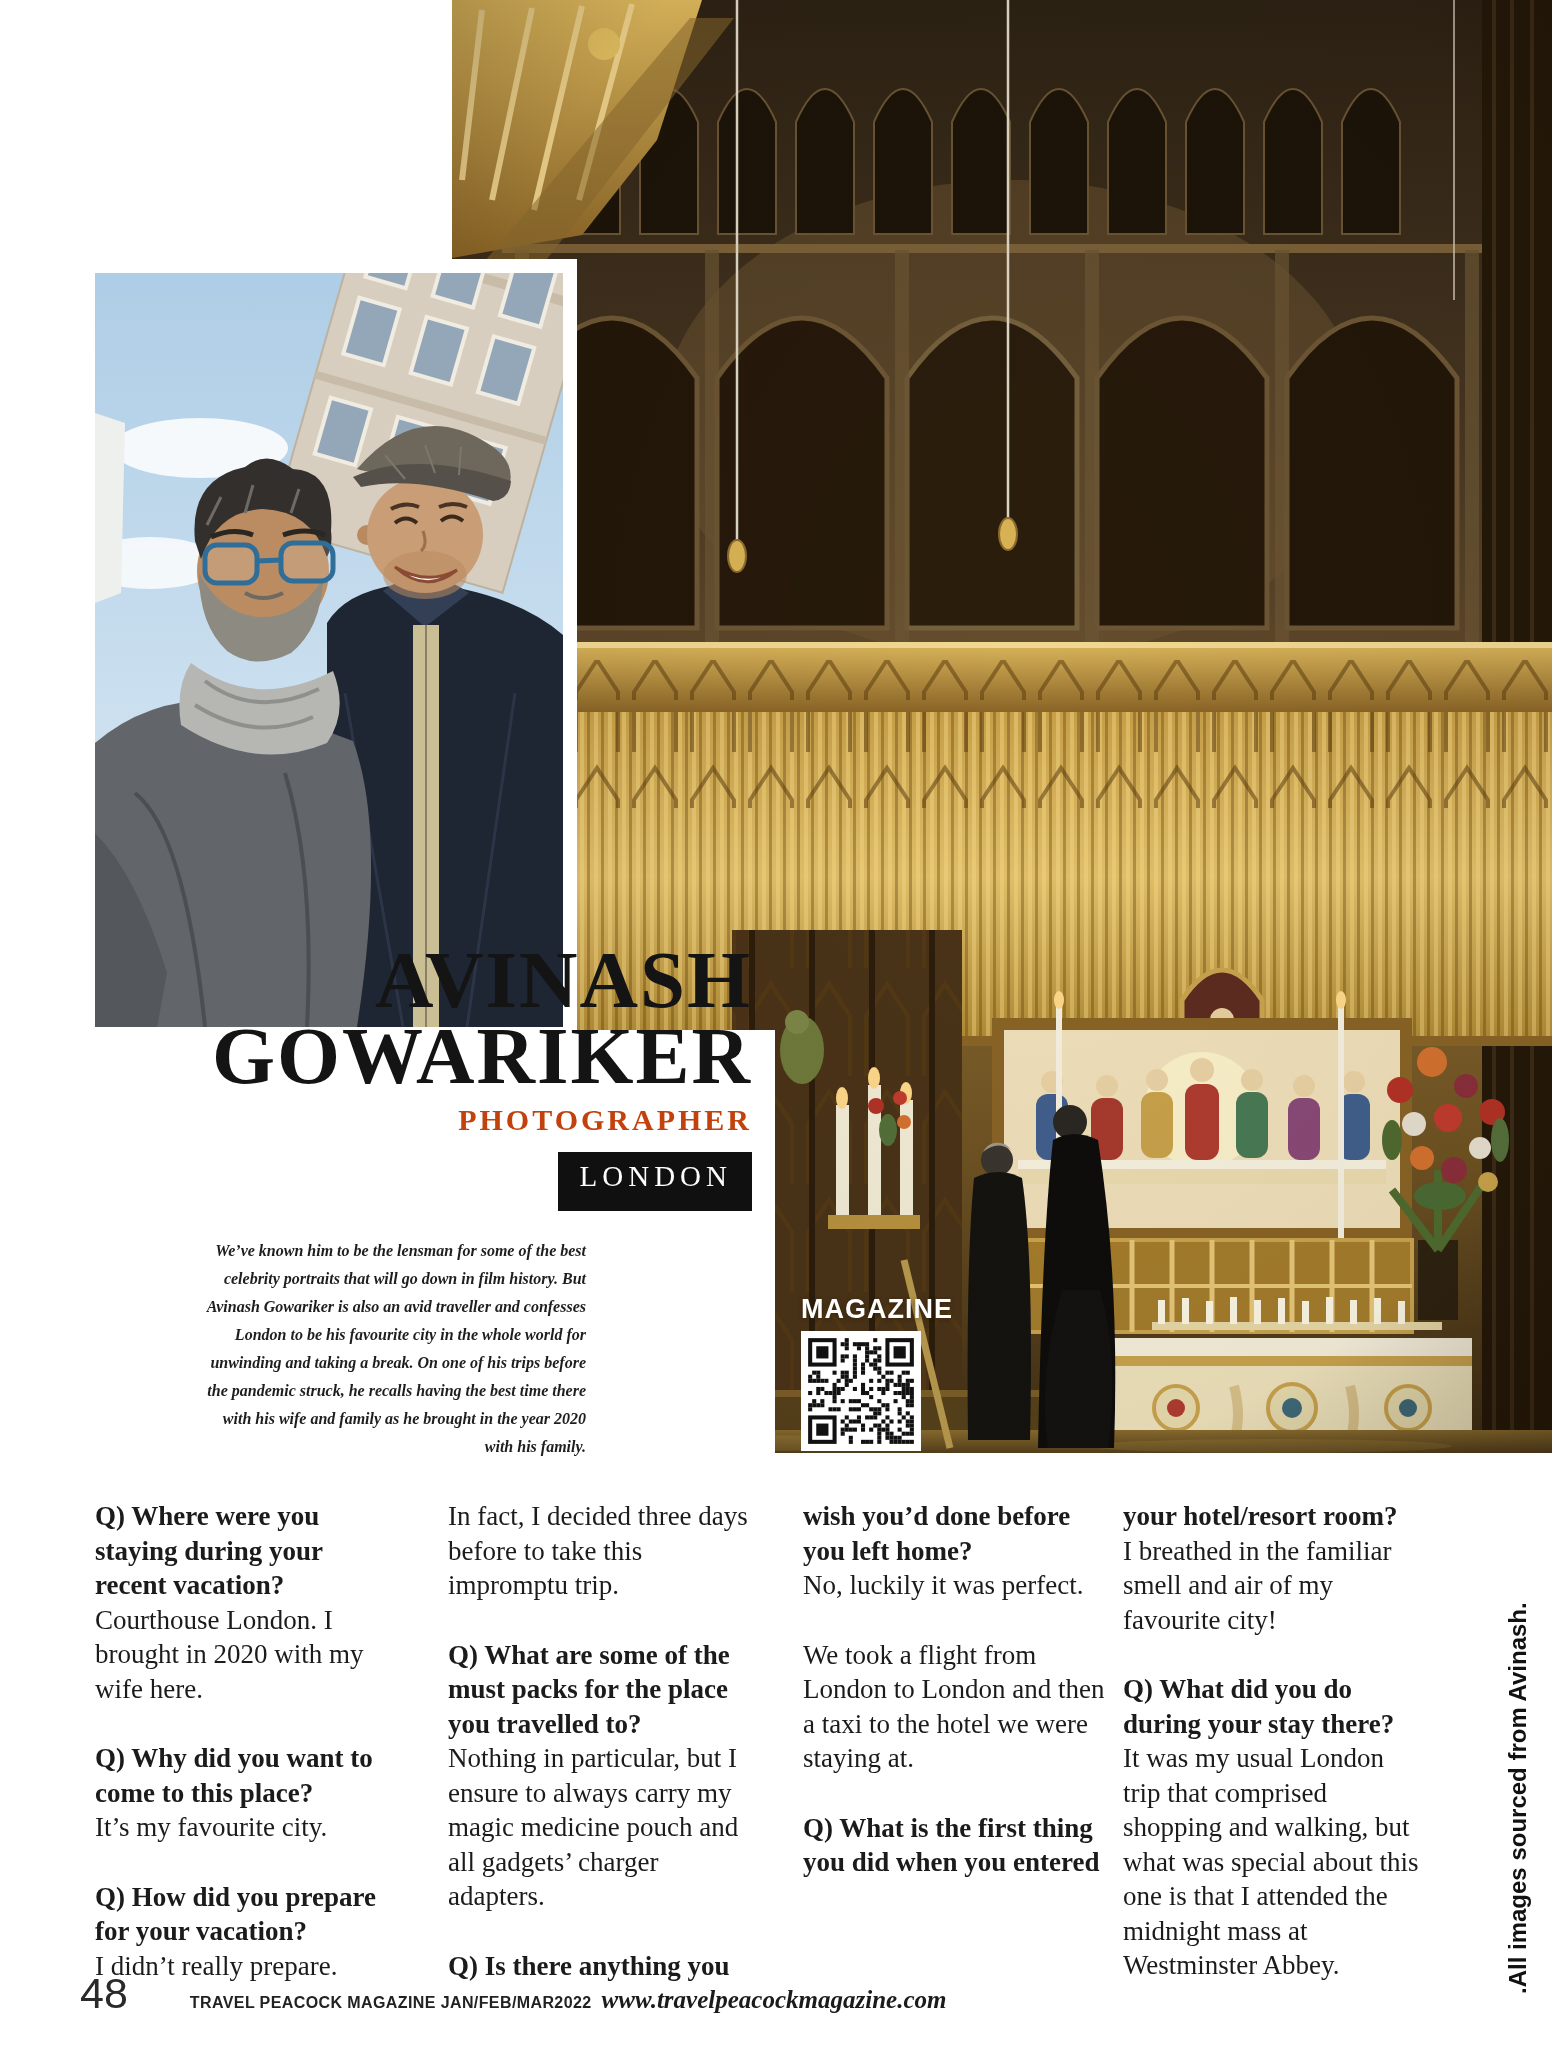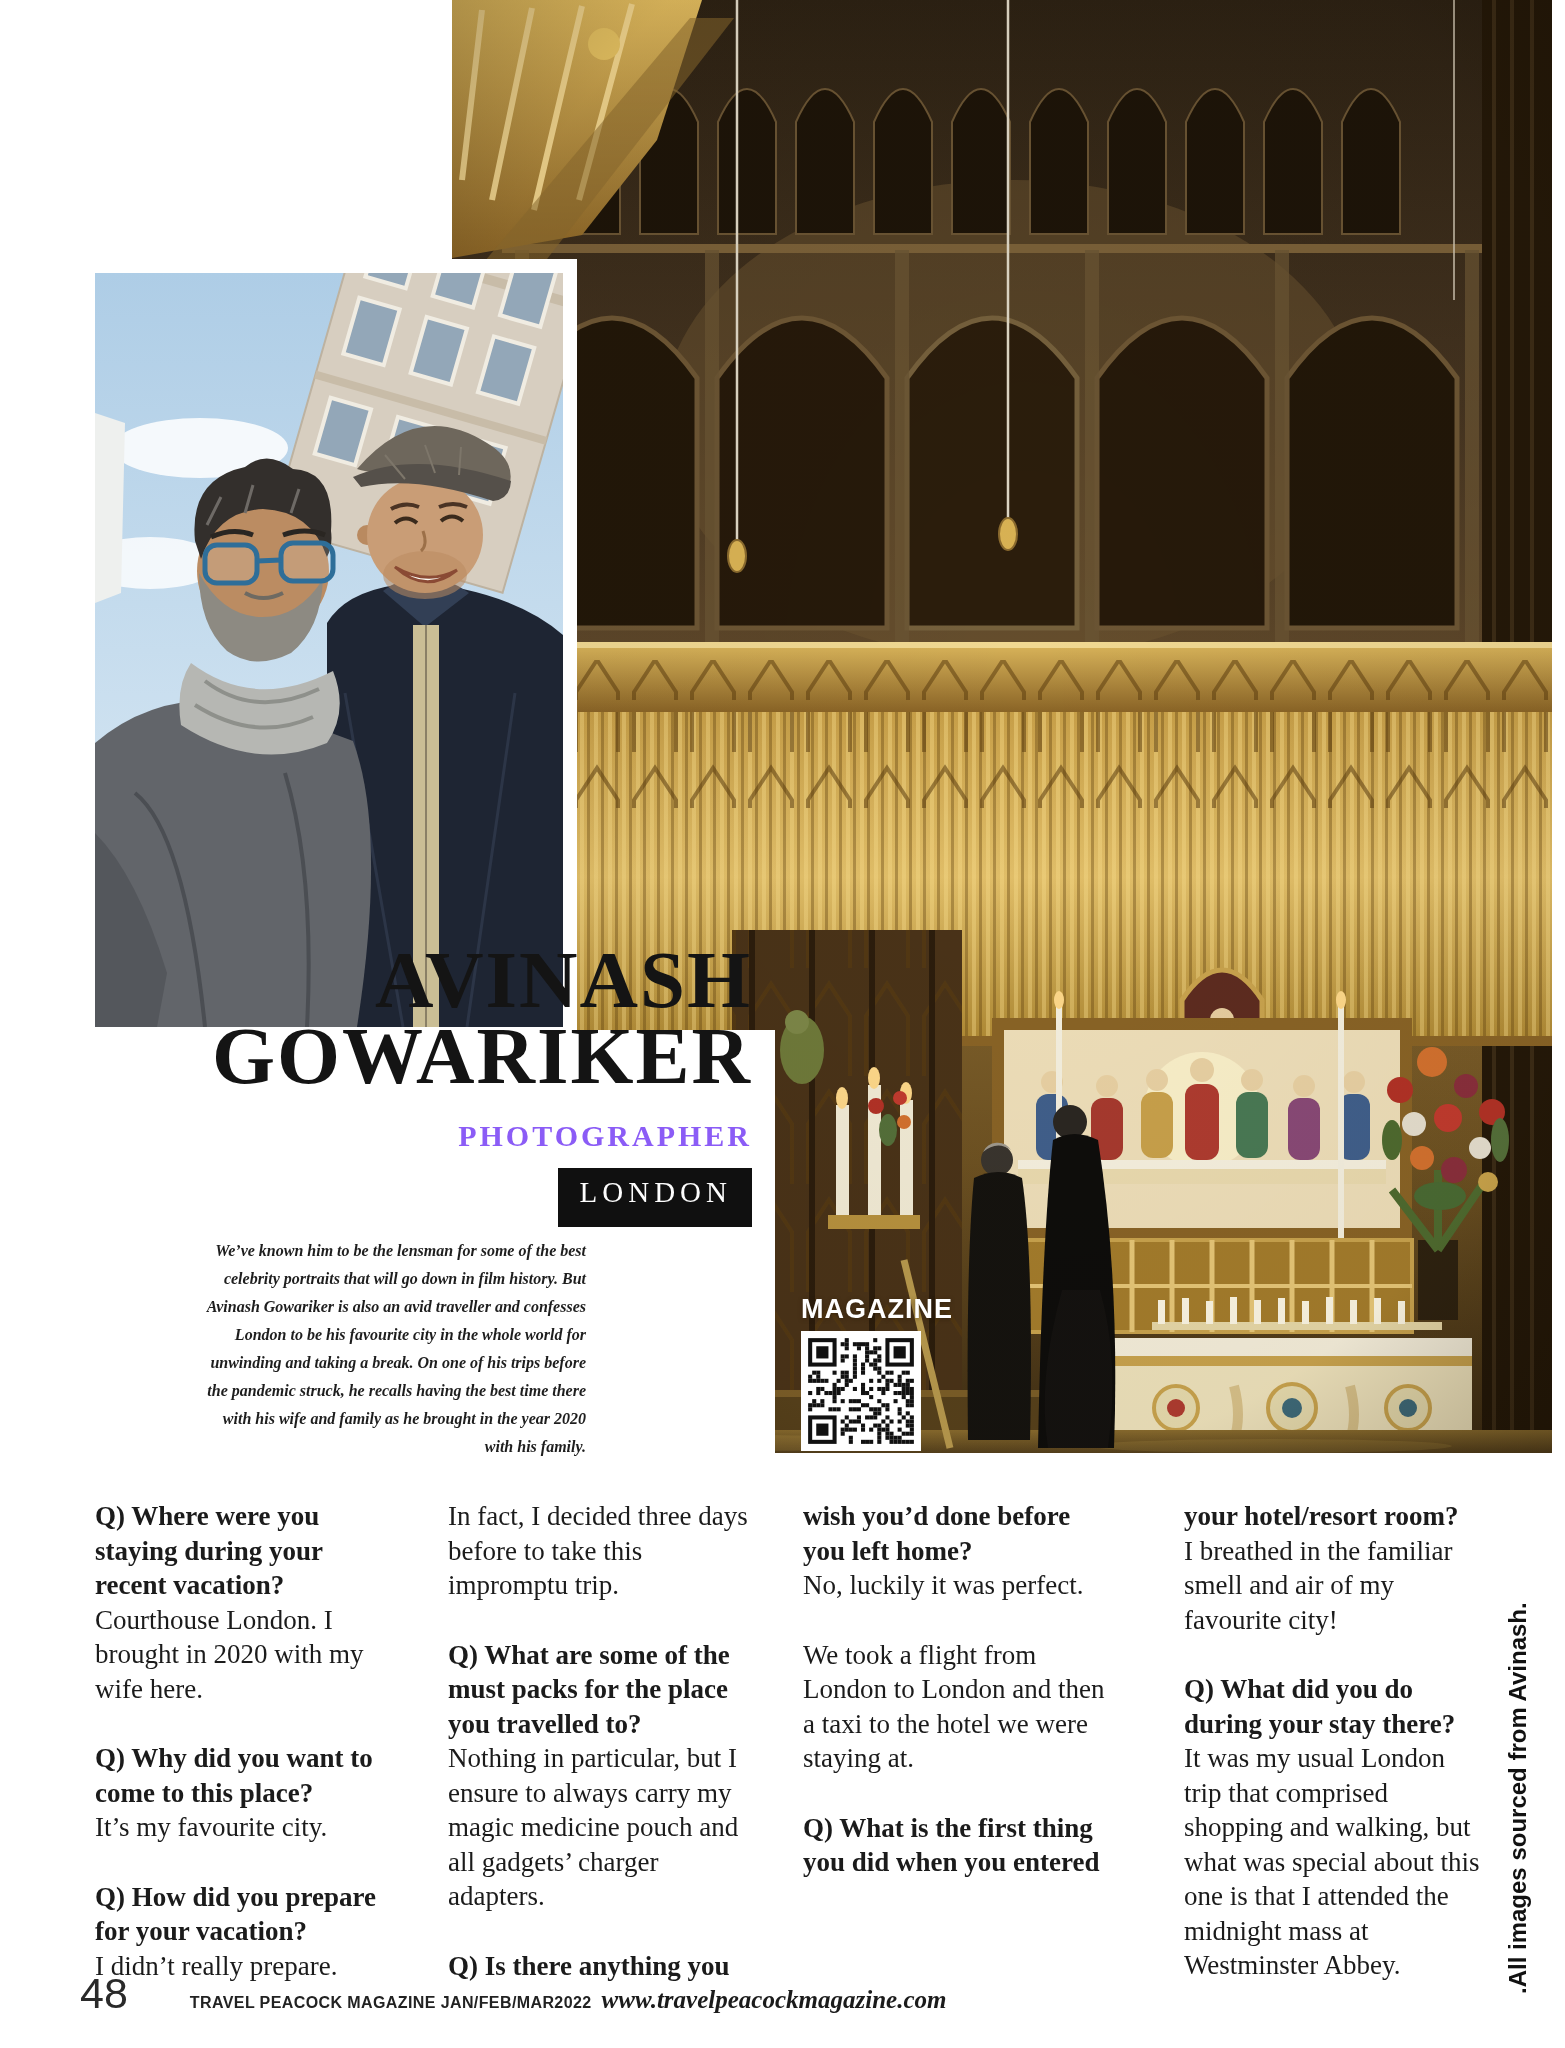--- a/index.html
+++ b/index.html
@@ -12,32 +12,32 @@
   .selfie{position:absolute;left:95px;top:273px;width:468px;height:754px;box-shadow:0 0 0 14px #fff;}
   .selfie svg{display:block;width:100%;height:100%;}
   
   .ig-label{position:absolute;left:801px;top:1294px;font-family:"Liberation Sans",sans-serif;
             font-weight:bold;font-size:27px;letter-spacing:1px;color:#fff;
             text-shadow:0 1px 4px rgba(40,25,5,.55);}
   .qr-box{position:absolute;left:801px;top:1331px;width:120px;height:120px;}
   
   .title-block{position:absolute;left:40px;top:942px;width:712px;text-align:right;}
   .name{font-size:81px;line-height:76px;letter-spacing:2px;font-weight:700;color:#141414;}
-  .role{font-size:30px;letter-spacing:3px;font-weight:700;margin-top:25px;color:#8b5cf6;}
+  .role{font-size:30px;letter-spacing:3px;font-weight:700;margin-top:9px;color:#c2410c;}
   .badge{display:inline-block;margin-top:15px;background:#101010;color:#fdfdfd;
          font-size:29px;letter-spacing:5px;font-weight:400;padding:8px 20px 18px 22px;}
   .intro{position:absolute;left:60px;top:1237px;width:526px;text-align:right;
          font-style:italic;font-weight:700;font-size:16px;line-height:28px;
          white-space:pre-line;color:#1e1e1e;}
   
   .qa-col{position:absolute;top:1499px;width:302px;font-size:27px;line-height:34.5px;}
   .qa-col p{margin:0;}
   .qa-q{font-weight:700;}
   .qa-a{margin-bottom:35px !important;}
-  #qa-col-0{left:95px;} #qa-col-1{left:448px;} #qa-col-2{left:803px;} #qa-col-3{left:1184px;}
+  #qa-col-0{left:95px;} #qa-col-1{left:448px;} #qa-col-2{left:803px;} #qa-col-3{left:1123px;}
   
   .footer{position:absolute;left:80px;top:1969px;display:flex;align-items:baseline;}
   .page-num{font-family:"Liberation Sans",sans-serif;font-size:43px;color:#2a2a2a;}
   .footer-mag{margin-left:62px;font-family:"Liberation Sans",sans-serif;font-weight:700;
               font-size:16px;letter-spacing:.4px;color:#222;}
   .footer-url{margin-left:10px;font-style:italic;font-weight:700;font-size:25px;color:#1b1b1b;}
   
   .side-credit{position:absolute;left:1504px;top:1994px;transform-origin:0 0;
                transform:rotate(-90deg);white-space:nowrap;
                font-family:"Liberation Sans",sans-serif;font-weight:700;font-size:24px;color:#111;}

